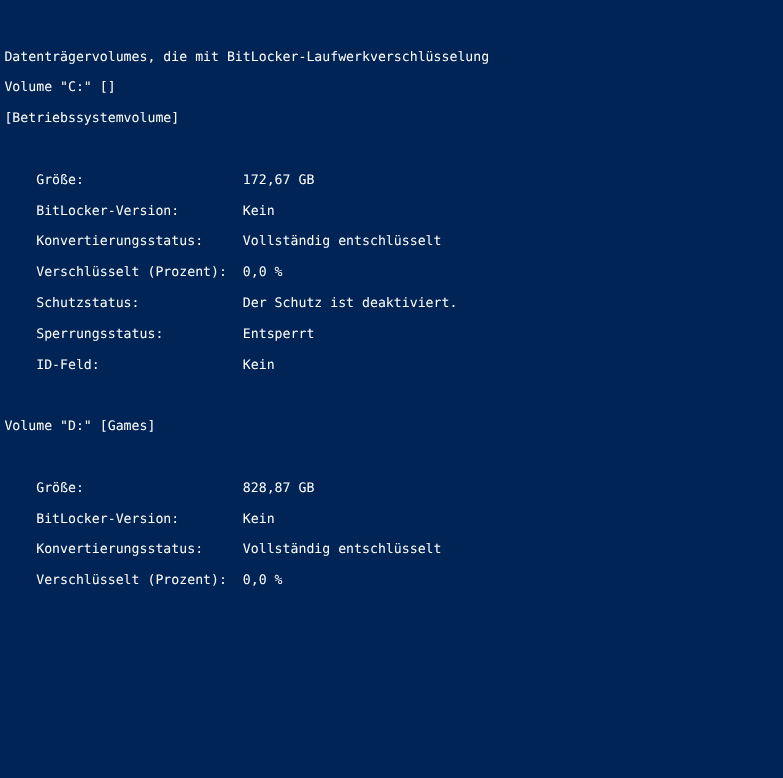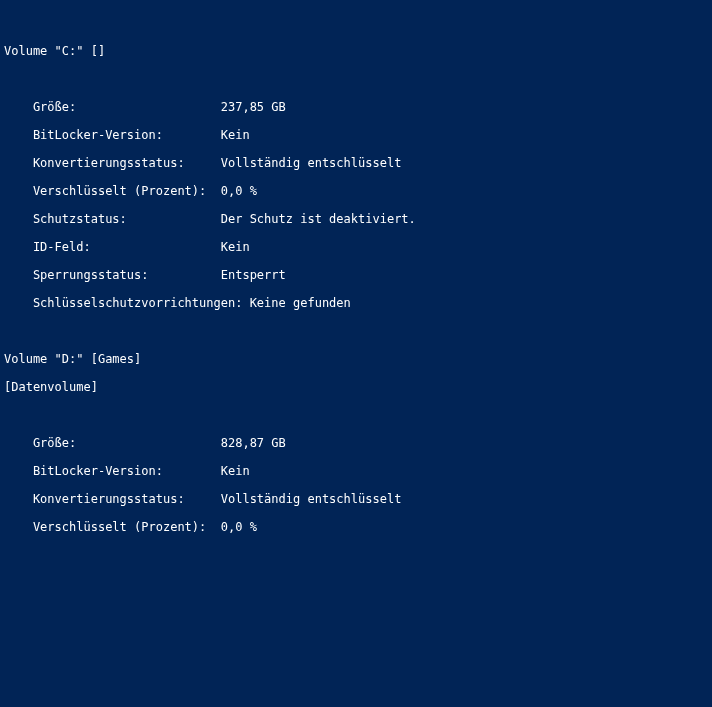--- a/index.html
+++ b/index.html
@@ -21,33 +21,33 @@
     width: 712px;
     box-sizing: border-box;
   }
   .line { white-space: pre; min-height: 14px; }
 </style>
 </head>
 <body>
 
 <div class="terminal">
 <div class="line"> </div>
+<div class="line">Datenträgervolumes, die mit BitLocker-Laufwerkverschlüsselung</div>
 <div class="line">Volume "C:" []</div>
+<div class="line">[Betriebssystemvolume]</div>
 <div class="line"> </div>
-<div class="line">    Größe:                    237,85 GB</div>
+<div class="line">    Größe:                    172,67 GB</div>
 <div class="line">    BitLocker-Version:        Kein</div>
 <div class="line">    Konvertierungsstatus:     Vollständig entschlüsselt</div>
 <div class="line">    Verschlüsselt (Prozent):  0,0 %</div>
 <div class="line">    Schutzstatus:             Der Schutz ist deaktiviert.</div>
+<div class="line">    Sperrungsstatus:          Entsperrt</div>
 <div class="line">    ID-Feld:                  Kein</div>
-<div class="line">    Sperrungsstatus:          Entsperrt</div>
-<div class="line">    Schlüsselschutzvorrichtungen: Keine gefunden</div>
 <div class="line"> </div>
 <div class="line">Volume "D:" [Games]</div>
-<div class="line">[Datenvolume]</div>
 <div class="line"> </div>
 <div class="line">    Größe:                    828,87 GB</div>
 <div class="line">    BitLocker-Version:        Kein</div>
 <div class="line">    Konvertierungsstatus:     Vollständig entschlüsselt</div>
 <div class="line">    Verschlüsselt (Prozent):  0,0 %</div>
 
 
 
 
 

